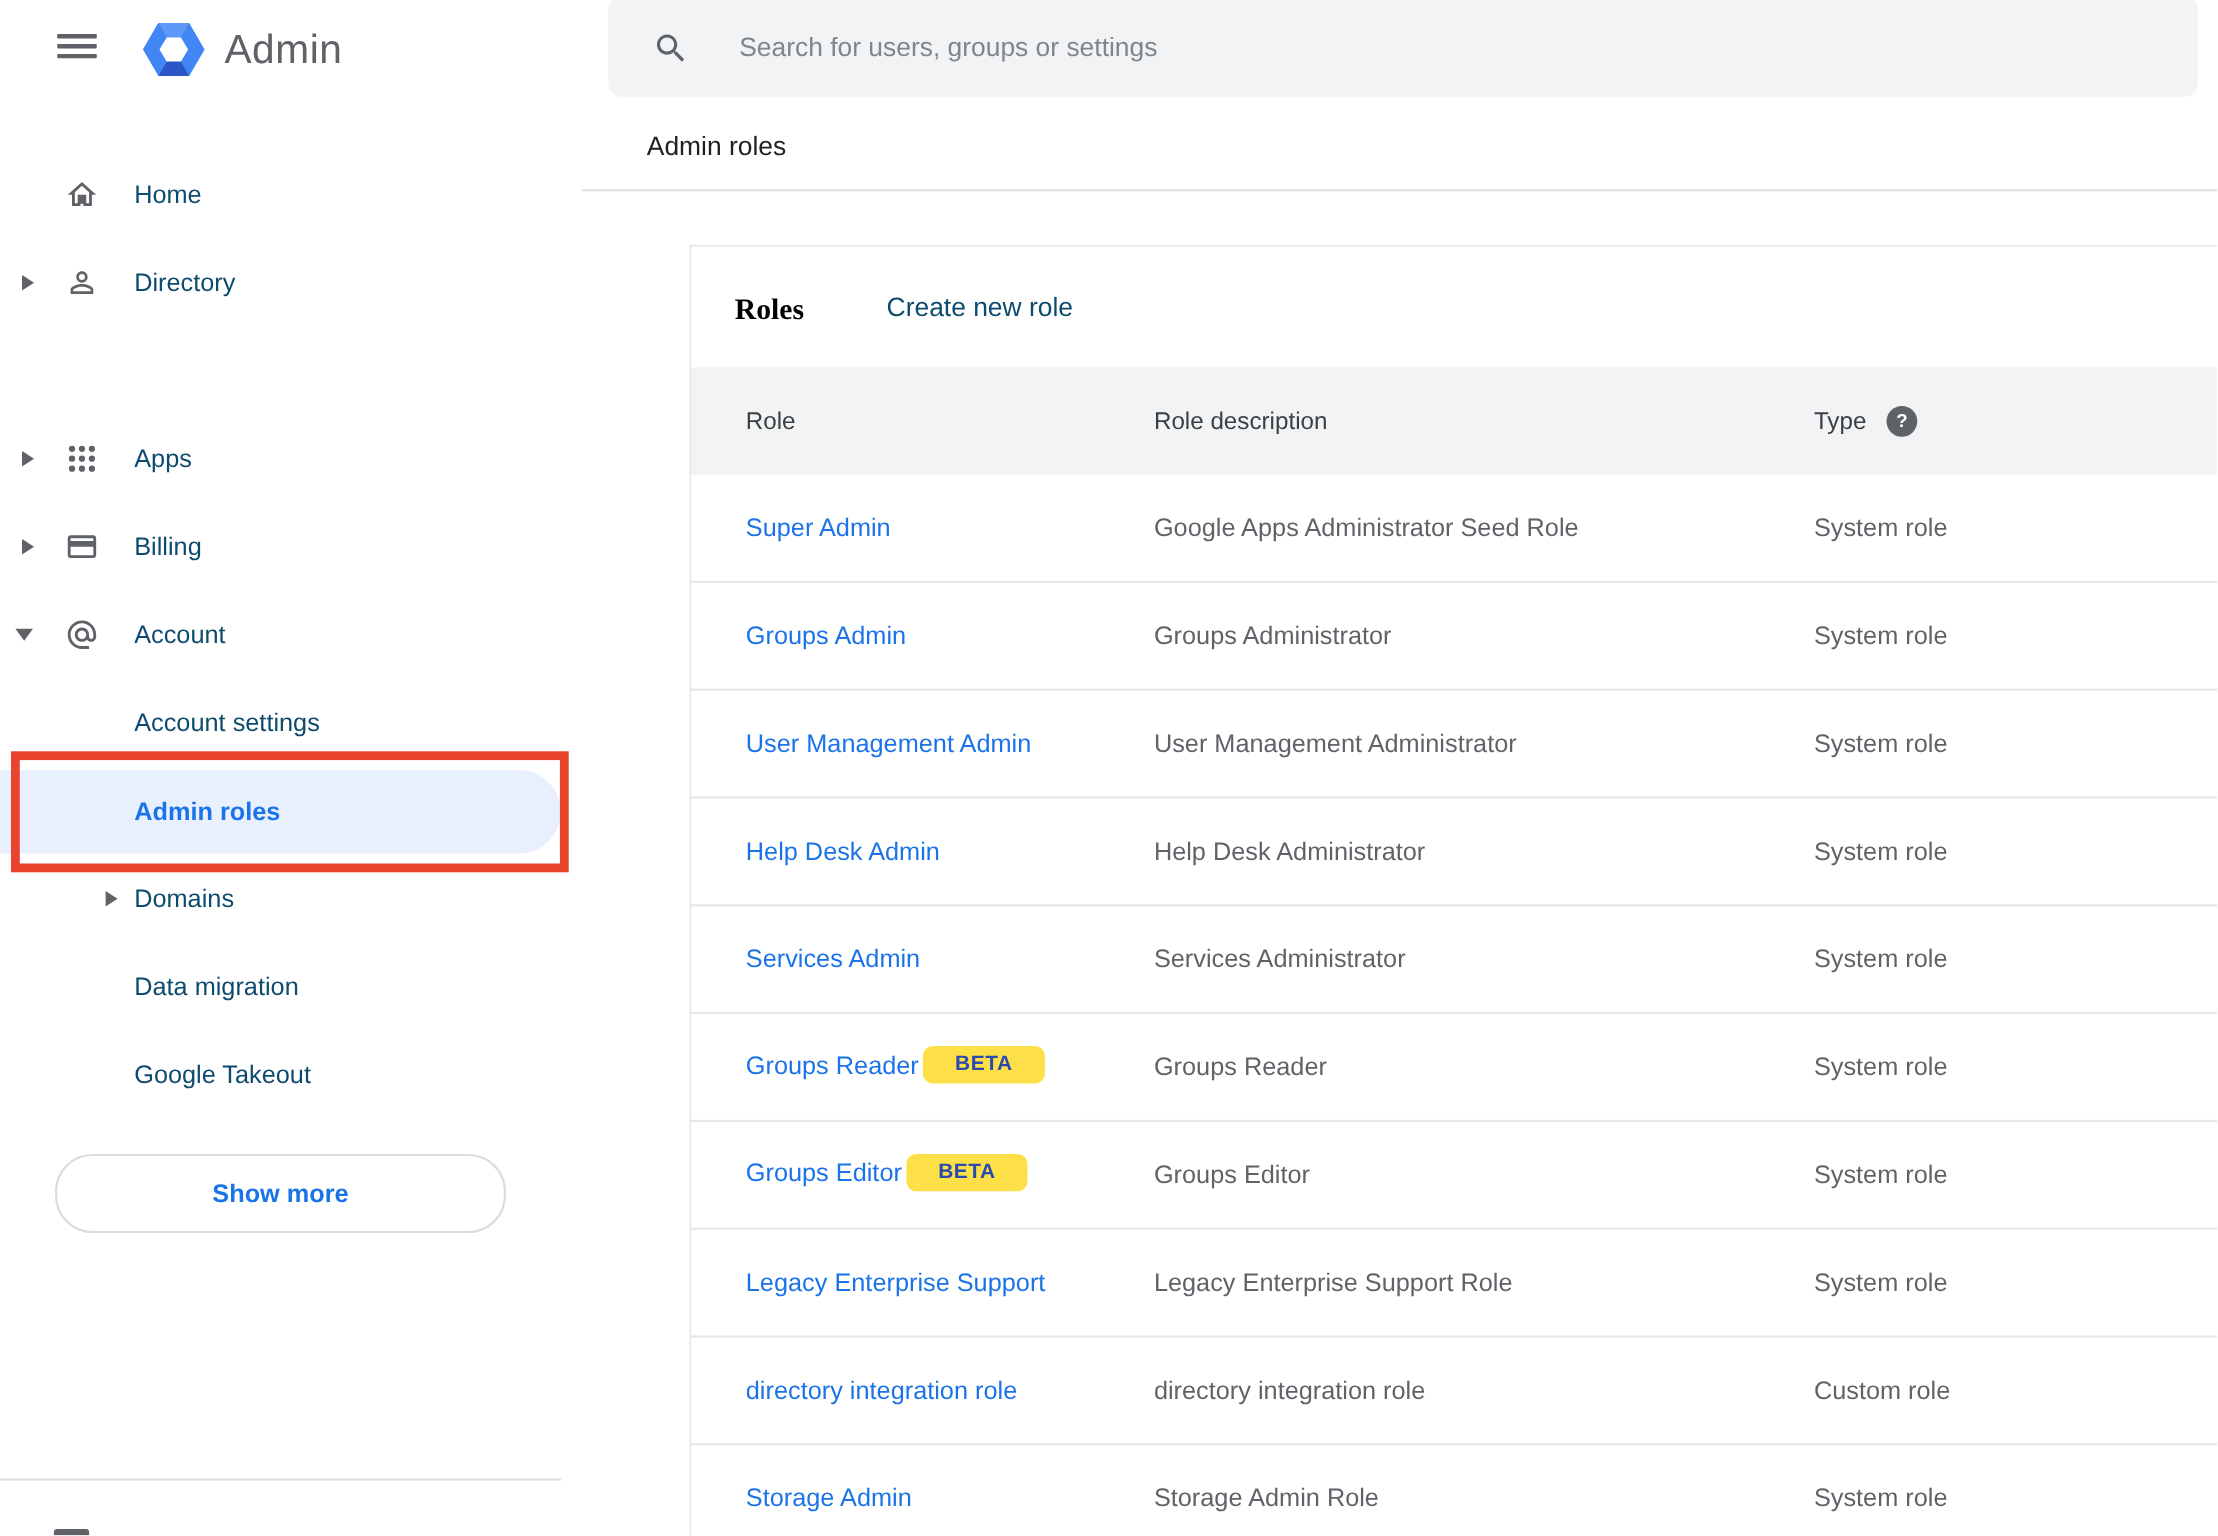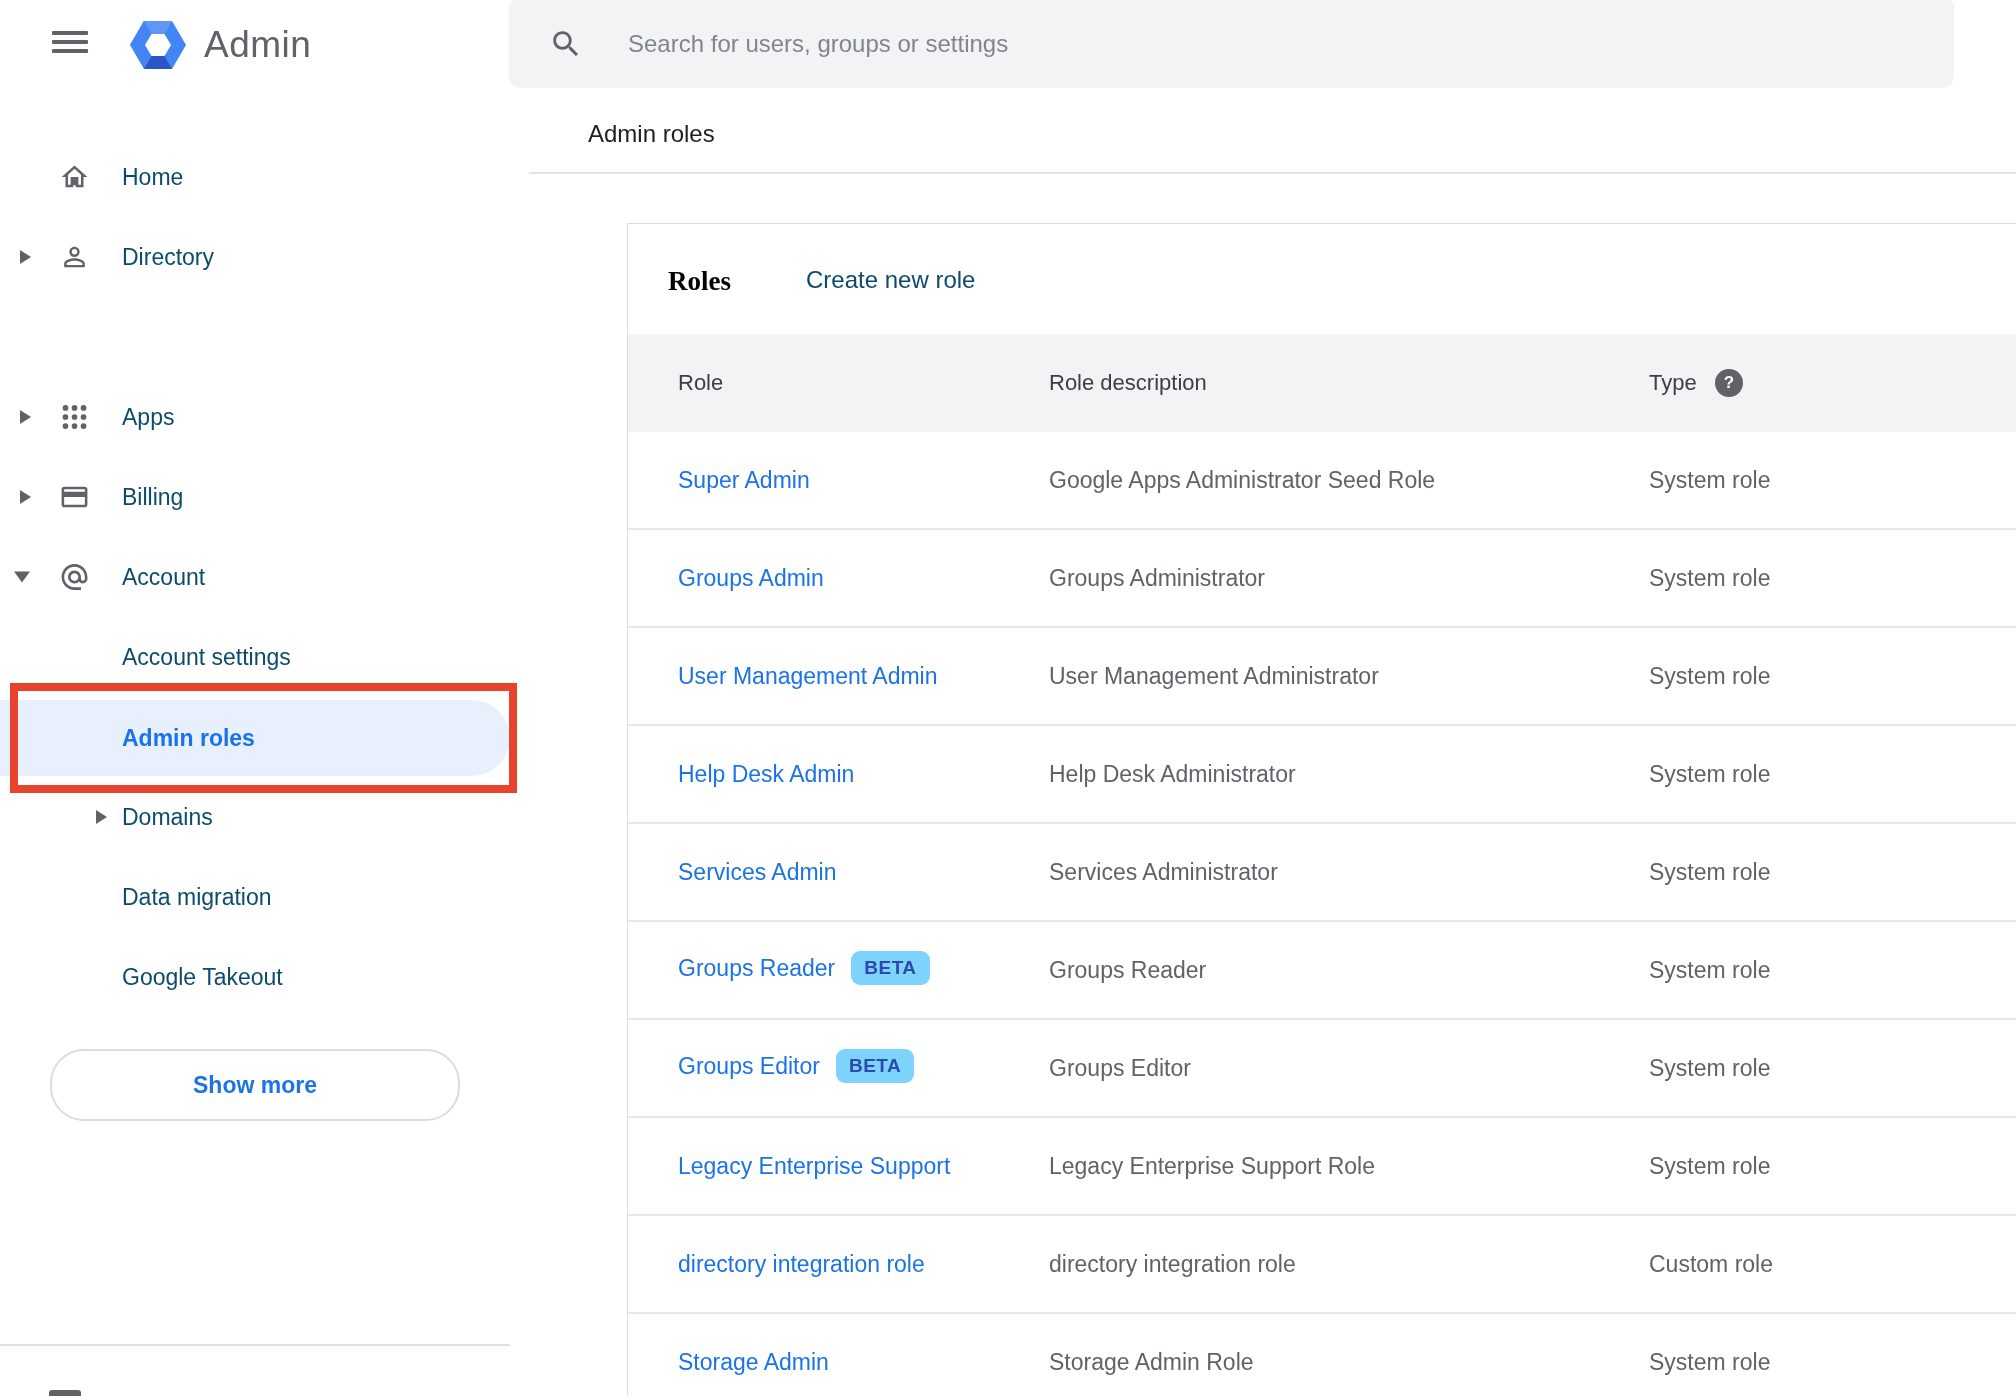--- a/index.html
+++ b/index.html
@@ -6,21 +6,21 @@
   html,body { background:#fff; }
   body { font-family:"Liberation Sans", sans-serif; }
   .screen { position:relative; width:2016px; height:1396px; background:#fff; overflow:hidden; }
 
   
   .hamburger { position:absolute; left:52px; top:31px; width:36px; height:22px; cursor:pointer; }
   .hamburger span { display:block; width:36px; height:4px; background:#5f6368; border-radius:1px; margin-bottom:5px; }
   .logo { position:absolute; left:128px; top:17px; width:60px; height:56px; }
   .app-name { position:absolute; left:204px; top:24px; font-size:37px; color:#5f6368; letter-spacing:.5px; }
 
-  .search-bar { position:absolute; left:509px; top:0; width:1445px; height:88px; background:#f1f3f4;
+  .search-bar { position:absolute; left:553px; top:0; width:1445px; height:88px; background:#f1f3f4;
                 border-radius:6px 6px 12px 12px; }
   .search-icon { position:absolute; left:40px; top:27px; width:34px; height:34px; }
   .search-input { position:absolute; left:119px; top:0; width:1300px; height:88px; border:none; outline:none;
                   background:transparent; font-family:"Liberation Sans",sans-serif; font-size:24px; color:#3c4043; }
   .search-input::placeholder { color:#80868b; opacity:1; }
 
   .breadcrumb { position:absolute; left:588px; top:120px; font-size:24px; color:#202124; }
   .top-divider { position:absolute; left:529px; top:172px; width:1487px; height:2px; background:#e1e3e6; }
 
   
@@ -63,21 +63,21 @@
   .help-icon { position:absolute; left:1087px; top:50%; transform:translateY(-50%); width:28px; height:28px;
                border-radius:50%; background:#5f6368; color:#fff; font-size:17px; font-weight:700;
                display:flex; align-items:center; justify-content:center; cursor:pointer; }
 
   .rows { position:absolute; left:0; top:208px; width:100%; }
   .row { position:relative; height:98px; border-bottom:2px solid #e5e7e9; }
   .cell { position:absolute; top:50%; transform:translateY(-50%); font-size:23px; white-space:nowrap; }
   .c-role { left:50px; color:#1a73e8; cursor:pointer; }
   .c-desc { left:421px; color:#5f6368; }
   .c-type { left:1021px; color:#5f6368; }
-  .beta-badge { display:inline-block; margin-left:16px; padding:6px 13px; background:#7dd3fc; color:#2b4aad;
+  .beta-badge { display:inline-block; margin-left:4px; padding:6px 29px; background:#fde047; color:#2b4aad;
                 font-size:19px; font-weight:700; letter-spacing:.5px; border-radius:9px; vertical-align:middle;
                 position:relative; top:-2px; }
   .beta-badge:empty { display:none; }
 </style>
 </head>
 <body>
 
 <div class="screen">
 
   <div class="hamburger">

